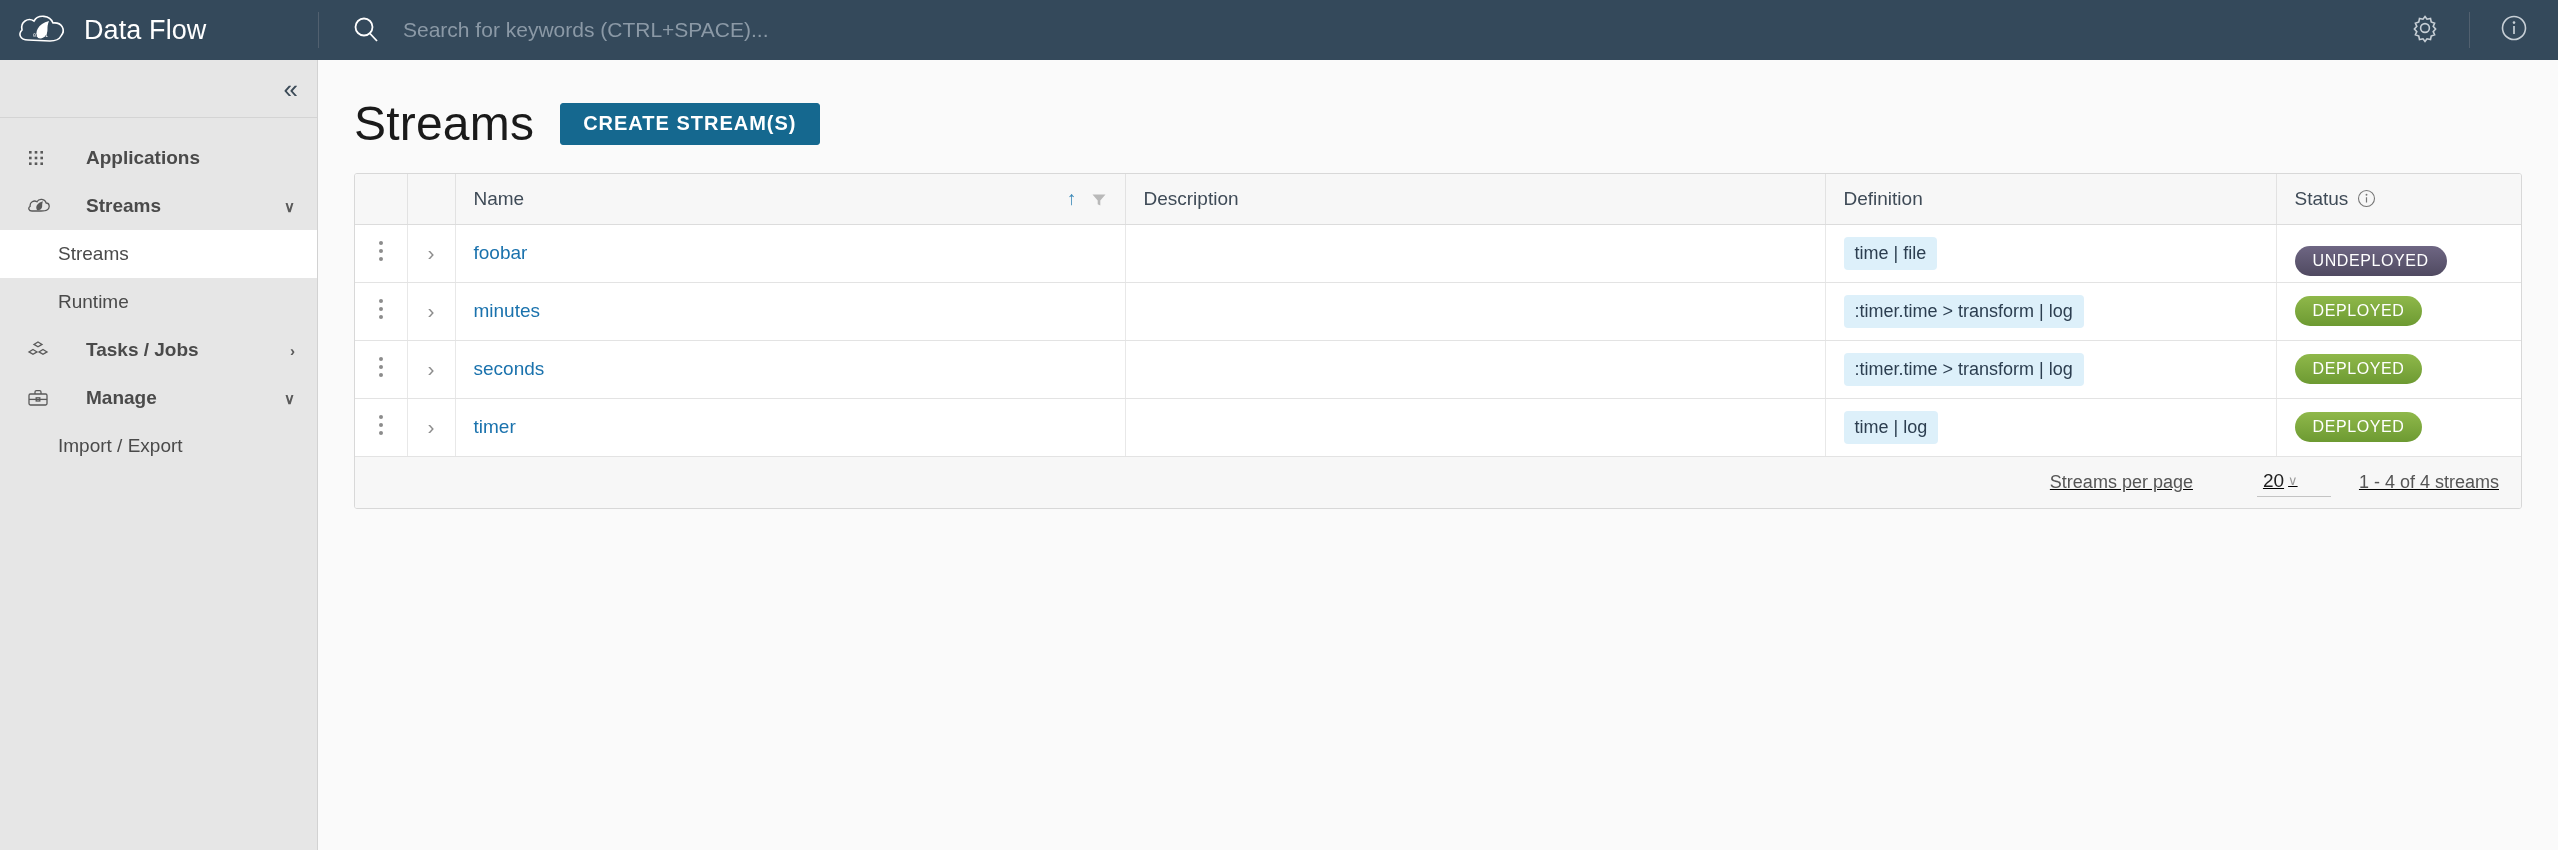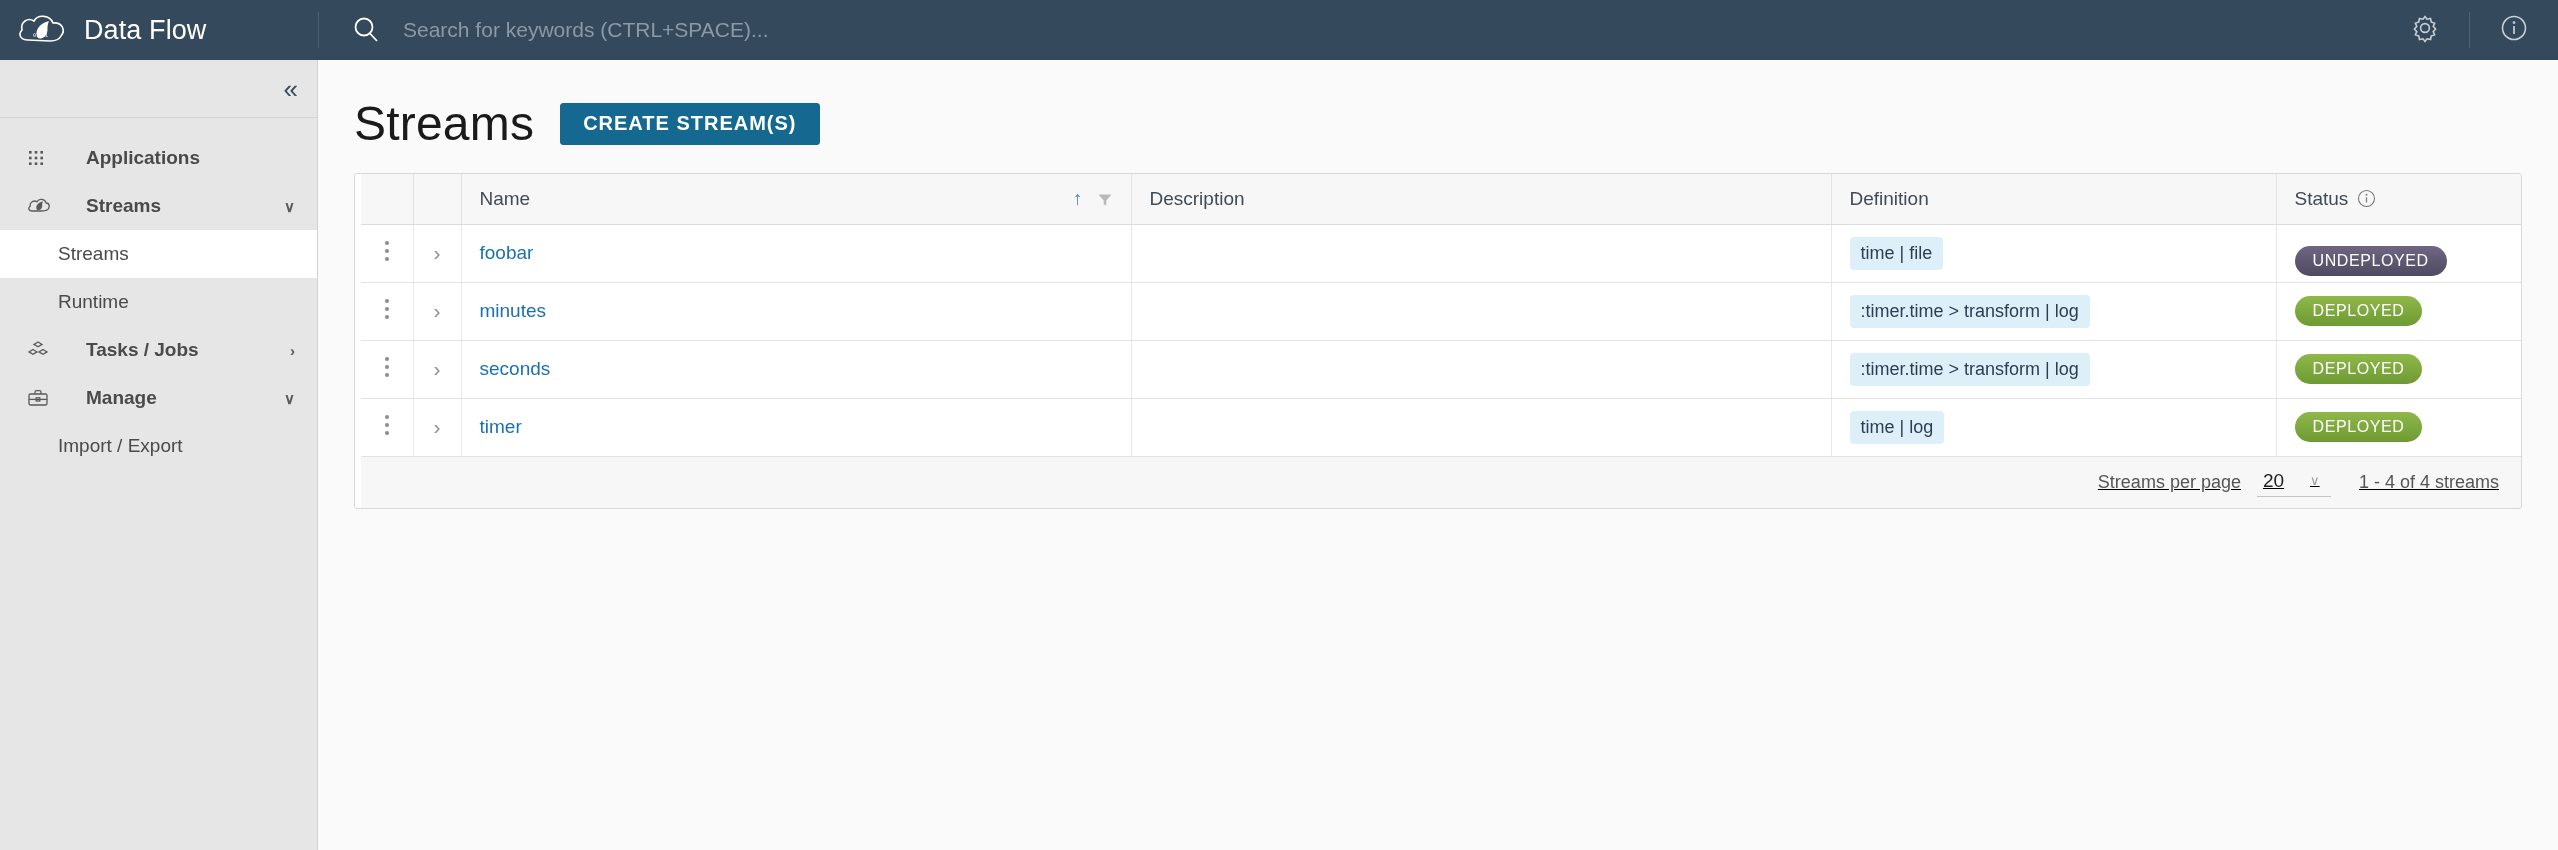--- a/index.html
+++ b/index.html
@@ -157,21 +157,20 @@
   .btn-focus { background: #ddeef8; color: #2f3e4d; border: 2px solid #2563bb; }
   .toolbar { display: flex; gap: 18px; margin-bottom: 20px; }
   .toolbar .btn { height: 38px; font-size: 16px; }
 
   
   .table-card {
     border: 1px solid #d8d8d8;
     border-radius: 3px;
     background: #fff;
     overflow: hidden;
-    padding-left: 6px;
   }
   table { width: 100%; border-collapse: collapse; table-layout: fixed; }
   thead th {
     background: #f7f7f7;
     height: 50px;
     font-size: 19px;
     font-weight: normal;
     color: #3f4b57;
     text-align: left;
     padding: 0 18px;
@@ -231,25 +230,26 @@
 
   tfoot td {
     background: #f7f7f7;
     height: 52px;
     border-top: 1px solid #dcdcdc;
     padding: 0 22px;
   }
   .pager { display: flex; align-items: center; justify-content: flex-end; gap: 0; text-decoration: underline; }
   .pager-label { font-size: 18px; color: #555; margin-right: 16px; }
   .pager-select {
-    display: flex; align-items: center; gap: 26px;
+    display: flex; align-items: center; gap: 4px;
     border-bottom: 1px solid #c4c4c4;
     padding: 2px 6px 4px 6px;
     cursor: pointer;
     min-width: 74px;
+    margin-left: 48px;
   }
   .pager-value { font-size: 19px; color: #222; }
   .pager-caret { color: #9a9a9a; font-size: 13px; }
   .pager-range { font-size: 18px; color: #555; margin-left: 28px; }
 </style>
 </head>
 <body>
 
 <div class="topbar">
   <div class="brand">

